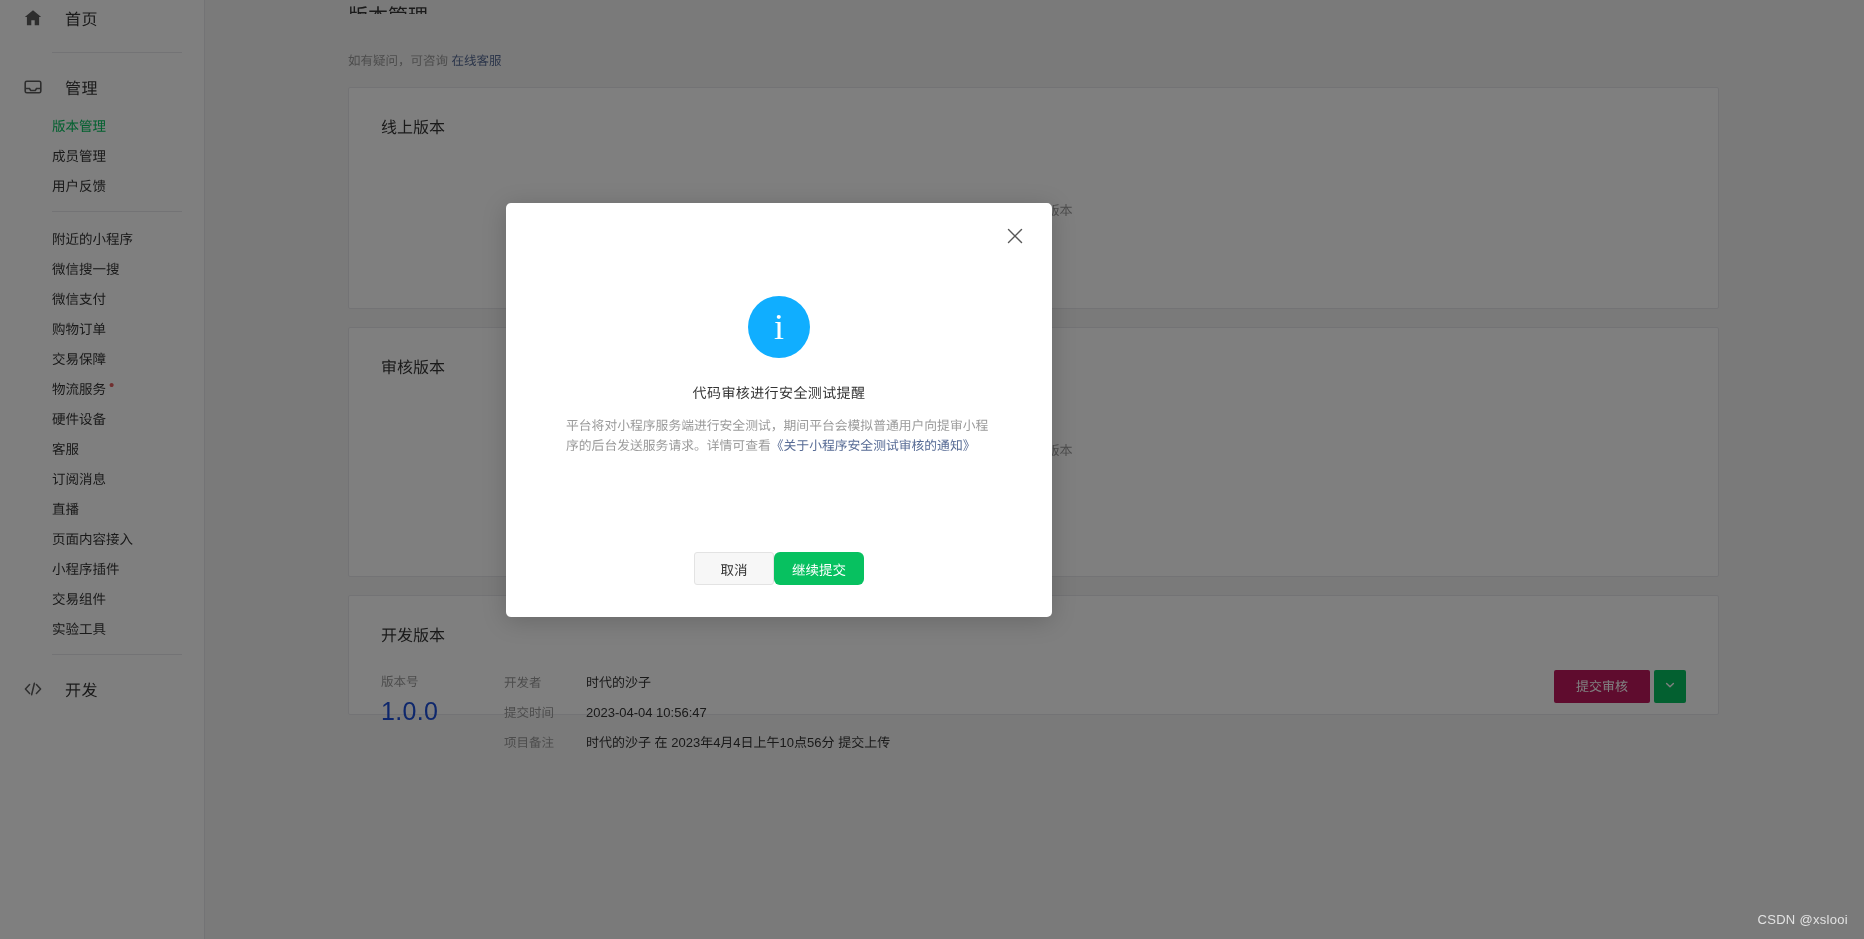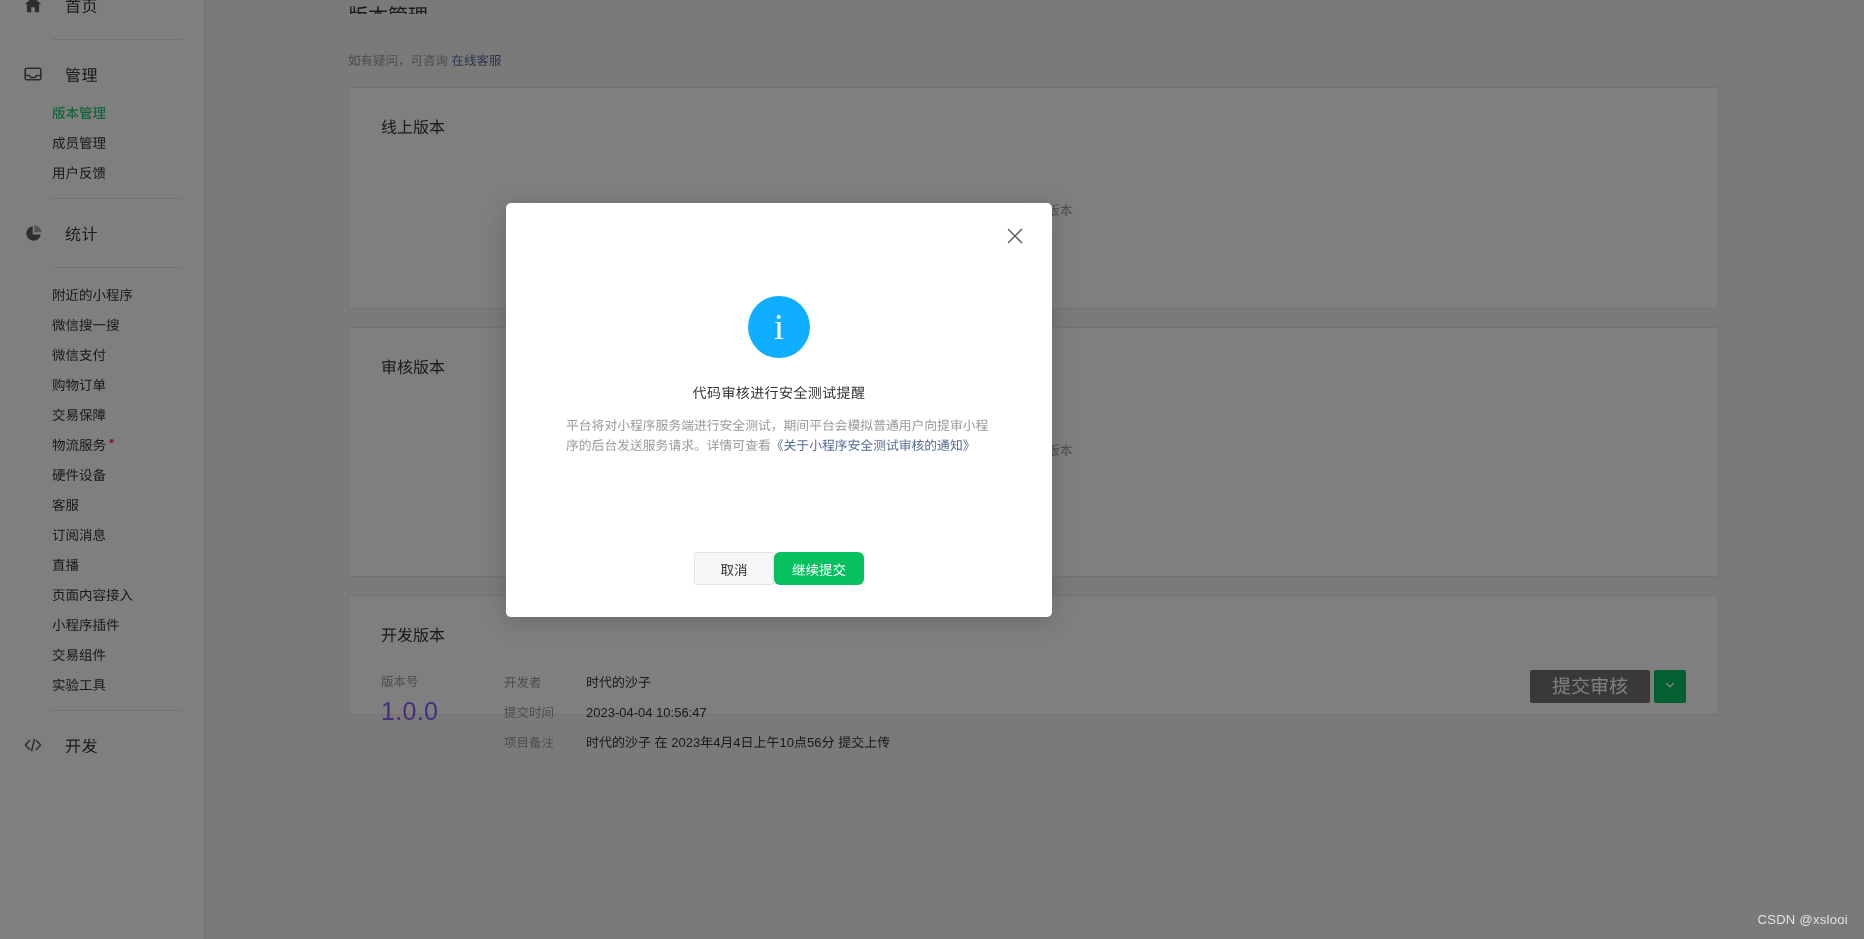--- a/index.html
+++ b/index.html
@@ -26,21 +26,21 @@
     display: flex;
     background: #f4f4f4;
   }
 
   
   .sidebar {
     width: 205px;
     flex: 0 0 205px;
     background: #fff;
     border-right: 1px solid #e7e7eb;
-    padding-top: 0;
+    padding-top: 13px;
     position: relative;
     height: 939px;
   }
   .nav-group { }
   .nav-top {
     display: flex;
     align-items: center;
     padding: 0 0 0 22px;
     height: 46px;
     cursor: pointer;
@@ -145,21 +145,21 @@
     width: 123px;
     flex: 0 0 123px;
   }
   .ver-label {
     font-size: 12.5px;
     color: #9a9a9a;
     line-height: 20px;
   }
   .ver-num {
     font-size: 25px;
-    color: #8b5cf6;
+    color: #1d4ed8;
     line-height: 34px;
     margin-top: 2px;
     letter-spacing: .3px;
   }
   .meta-table { }
   .meta-row {
     display: flex;
     align-items: baseline;
     height: 30px;
   }
@@ -174,25 +174,25 @@
     color: #353535;
   }
   .dev-actions {
     position: absolute;
     right: 32px;
     top: 24px;
     display: flex;
     align-items: stretch;
   }
   .btn-primary {
-    background: #737373;
+    background: #be185d;
     color: #fff;
     border: none;
     border-radius: 2px;
-    font-size: 19px;
+    font-size: 13px;
     padding: 0 22px;
     height: 33px;
     line-height: 33px;
     cursor: pointer;
     font-family: inherit;
   }
   .btn-split {
     background: #07c160;
     color: #fff;
     border: none;
@@ -358,32 +358,20 @@
           <div class="nav-sub-item">
             <span>成员管理</span>
           </div>
           <div class="nav-sub-item">
             <span>用户反馈</span>
           </div>
         </div>
         <div class="nav-divider"></div>
       </div>
 
-      <div class="nav-group">
-        <div class="nav-top">
-          <span class="ico">
-            <svg width="19" height="19" viewBox="0 0 20 20" fill="currentColor">
-                <path d="M9.2 2.3A7.7 7.7 0 1 0 17.7 11H9.2V2.3z"></path>
-                <path d="M11 1.4V8.7h7.3A7.4 7.4 0 0 0 11 1.4z" opacity=".55"></path>
-              </svg>
-          </span>
-          <span class="label">统计</span>
-        </div>
-        <div class="nav-divider"></div>
-      </div>
 
       <div class="nav-group">
         <div class="nav-sub">
           <div class="nav-sub-item">
               <span>附近的小程序</span>
             </div>
           <div class="nav-sub-item">
               <span>微信搜一搜</span>
             </div>
           <div class="nav-sub-item">

